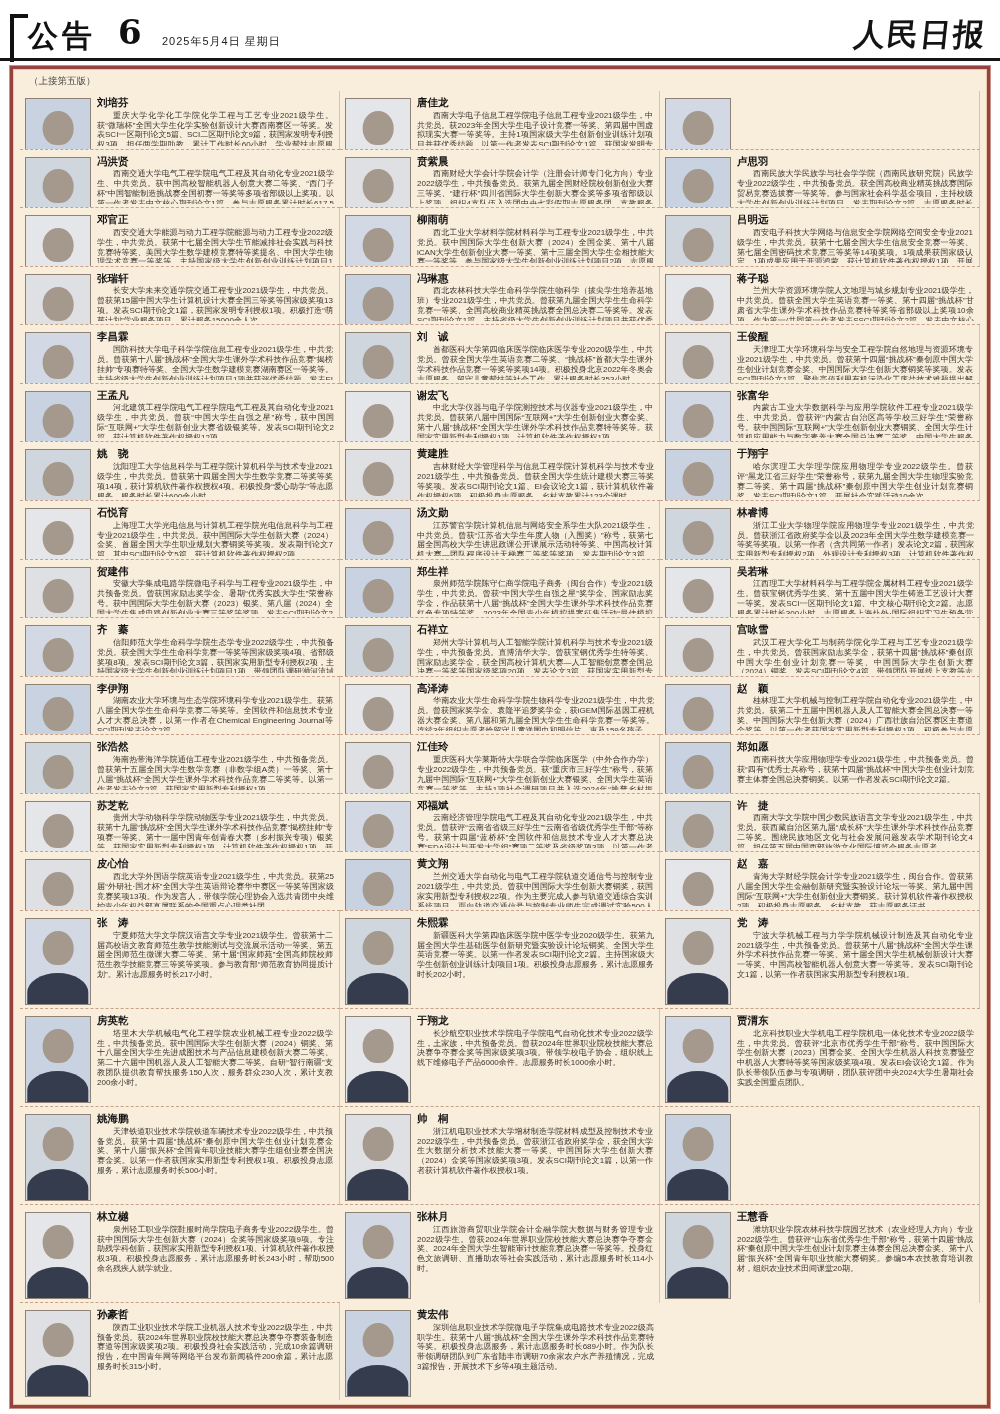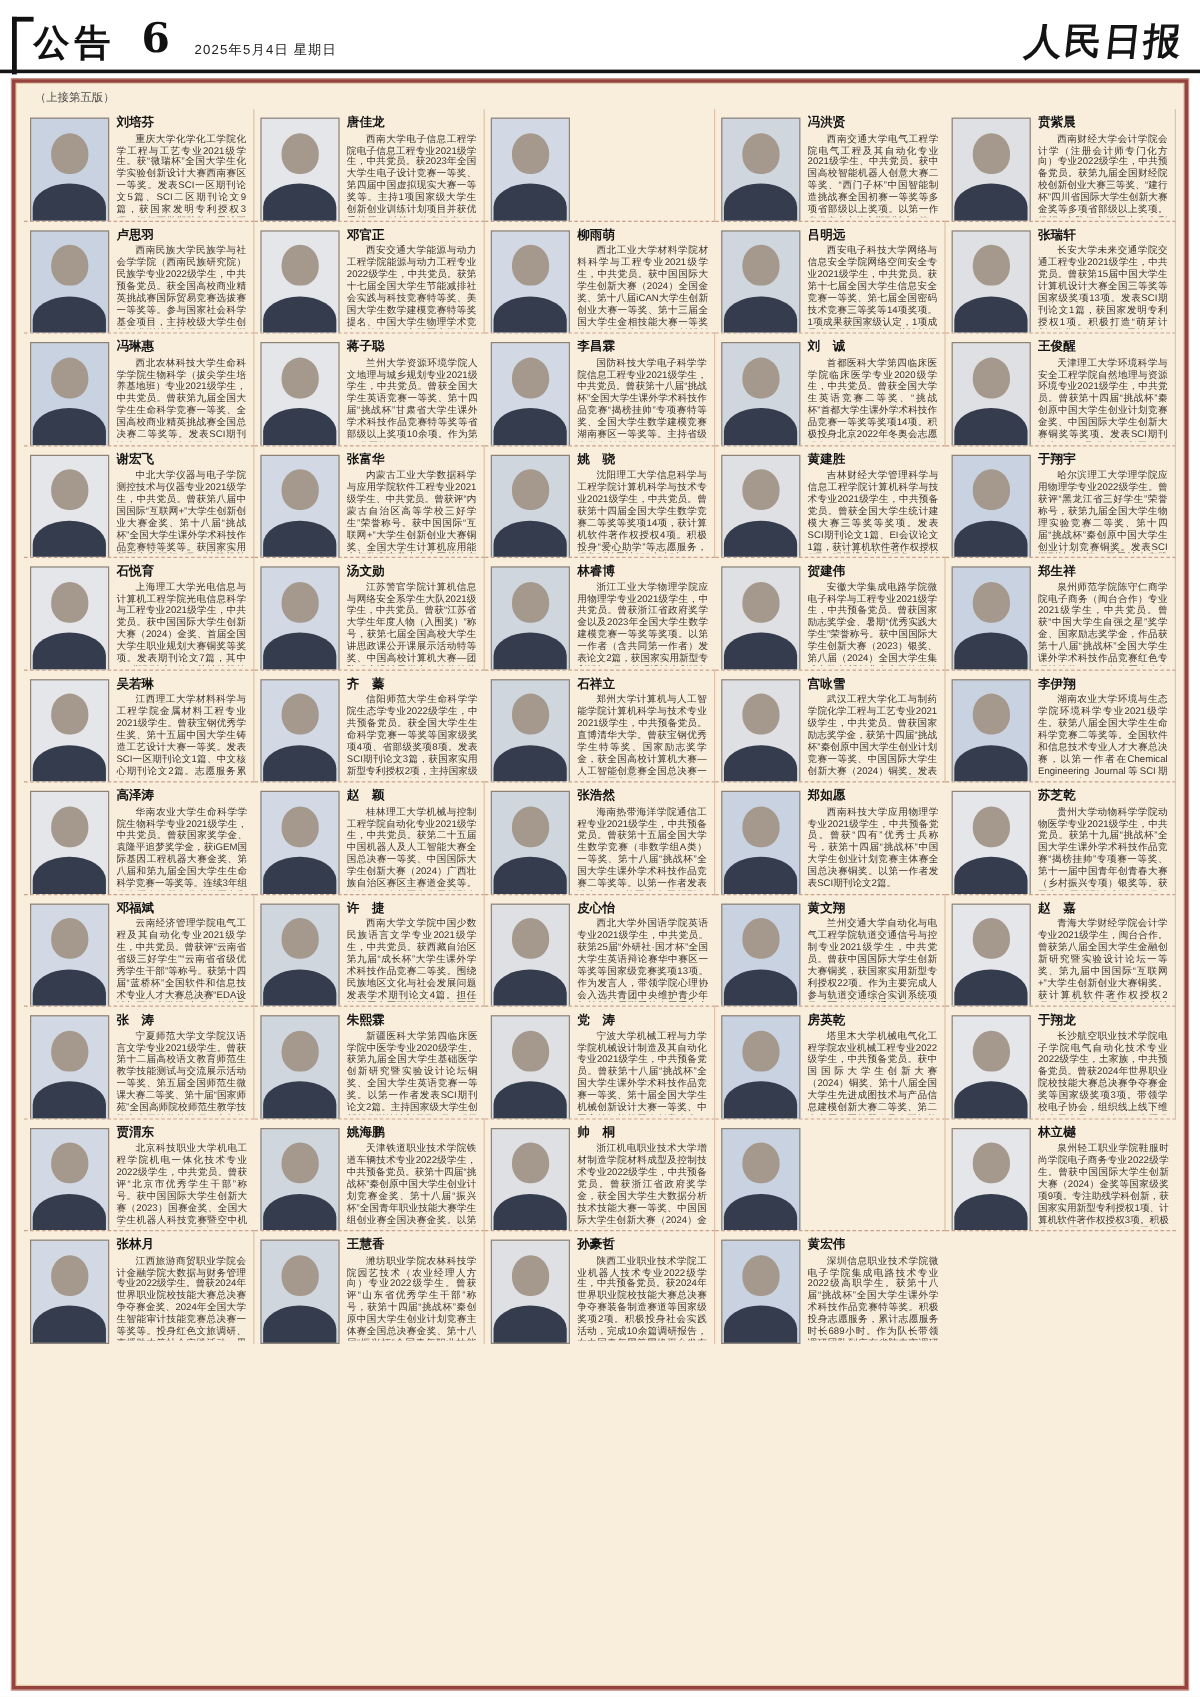--- a/index.html
+++ b/index.html
@@ -20,21 +20,21 @@
        font-family:"DejaVu Serif",serif;transform:skewX(-6deg);letter-spacing:2px;}
   .header-rule{position:absolute;top:58px;left:0;width:1000px;height:3px;background:#151515;}
 
   
   .panel{position:absolute;top:66px;left:10px;right:10px;bottom:6px;
        background:#f9eedc;border:3px solid #96433f;
        box-shadow:inset 0 0 0 1px #e6c9a8, 0 0 0 1px #c98f85;}
   .continuation{position:absolute;top:6px;left:16px;font-size:9.5px;color:#4a4a4a;}
 
   .grid{position:absolute;top:22px;left:7px;right:7px;bottom:5px;
-       display:grid;grid-template-columns:repeat(5,1fr);grid-template-rows:repeat(14,1fr);}
+       display:grid;grid-template-columns:repeat(3,1fr);grid-template-rows:repeat(14,1fr);}
 
   .entry{display:flex;gap:6px;padding:5px 6px 3px 5px;overflow:hidden;box-sizing:border-box;}
   .entry.colsep{border-right:1px solid #ddc2a8;}
   .entry.rowsep{border-bottom:1px dashed #c7a189;}
 
   .photo{width:64px;height:85px;flex:none;position:relative;overflow:hidden;
        border:1px solid #8d8275;margin-top:2px;}
   .photo .head{position:absolute;left:50%;top:14%;width:48%;height:40%;
        transform:translateX(-50%);border-radius:50% 50% 46% 46%;background:#a5988c;}
   .photo .shoulders{position:absolute;left:50%;bottom:-10%;width:96%;height:46%;
@@ -214,20 +214,30 @@
     <div class="photo" style="background: rgb(222, 224, 227);">
       <div class="head"></div>
       <div class="shoulders"></div>
     </div>
     <div class="txt">
       <div class="student-name">王俊醒</div>
       <p class="student-bio">天津理工大学环境科学与安全工程学院自然地理与资源环境专业2021级学生，中共党员。曾获第十四届“挑战杯”秦创原中国大学生创业计划竞赛金奖、中国国际大学生创新大赛铜奖等奖项。发表SCI期刊论文1篇。聚焦高值利用有机污染化工废盐技术难题提出解决方案并成功投产应用。</p>
     </div>
   </div>
 
+  <div class="entry rowsep">
+    <div class="photo" style="background: rgb(200, 210, 224);">
+      <div class="head"></div>
+      <div class="shoulders"></div>
+    </div>
+    <div class="txt">
+      <div class="student-name">王孟凡</div>
+      <p class="student-bio">河北建筑工程学院电气工程学院电气工程及其自动化专业2021级学生，中共党员。曾获“中国大学生自强之星”称号，获中国国际“互联网+”大学生创新创业大赛省级银奖等。发表SCI期刊论文2篇，获计算机软件著作权授权12项。</p>
+    </div>
+  </div>
 
   <div class="entry colsep rowsep">
     <div class="photo" style="background: rgb(228, 230, 233);">
       <div class="head"></div>
       <div class="shoulders"></div>
     </div>
     <div class="txt">
       <div class="student-name">谢宏飞</div>
       <p class="student-bio">中北大学仪器与电子学院测控技术与仪器专业2021级学生，中共党员。曾获第八届中国国际“互联网+”大学生创新创业大赛金奖、第十八届“挑战杯”全国大学生课外学术科技作品竞赛特等奖等。获国家实用新型专利授权1项、计算机软件著作权授权1项。</p>
     </div>
@@ -413,20 +423,30 @@
     <div class="photo" style="background: rgb(207, 214, 222);">
       <div class="head"></div>
       <div class="shoulders"></div>
     </div>
     <div class="txt">
       <div class="student-name">张浩然</div>
       <p class="student-bio">海南热带海洋学院通信工程专业2021级学生，中共预备党员。曾获第十五届全国大学生数学竞赛（非数学组A类）一等奖、第十八届“挑战杯”全国大学生课外学术科技作品竞赛二等奖等。以第一作者发表论文2篇，获国家实用新型专利授权1项。</p>
     </div>
   </div>
 
+  <div class="entry colsep rowsep">
+    <div class="photo" style="background: rgb(222, 224, 227);">
+      <div class="head"></div>
+      <div class="shoulders"></div>
+    </div>
+    <div class="txt">
+      <div class="student-name">江佳玲</div>
+      <p class="student-bio">重庆医科大学莱斯特大学联合学院临床医学（中外合作办学）专业2022级学生，中共预备党员。获“重庆市三好学生”称号，获第九届中国国际“互联网+”大学生创新创业大赛银奖、全国大学生英语竞赛一等奖等。主持1项社会调研项目并入选2024年“推普乡村振兴、助力健康中国”专项活动。</p>
+    </div>
+  </div>
 
   <div class="entry rowsep">
     <div class="photo" style="background: rgb(200, 210, 224);">
       <div class="head"></div>
       <div class="shoulders"></div>
     </div>
     <div class="txt">
       <div class="student-name">郑如愿</div>
       <p class="student-bio">西南科技大学应用物理学专业2021级学生，中共预备党员。曾获“四有”优秀士兵称号，获第十四届“挑战杯”中国大学生创业计划竞赛主体赛全国总决赛铜奖。以第一作者发表SCI期刊论文2篇。</p>
     </div>

